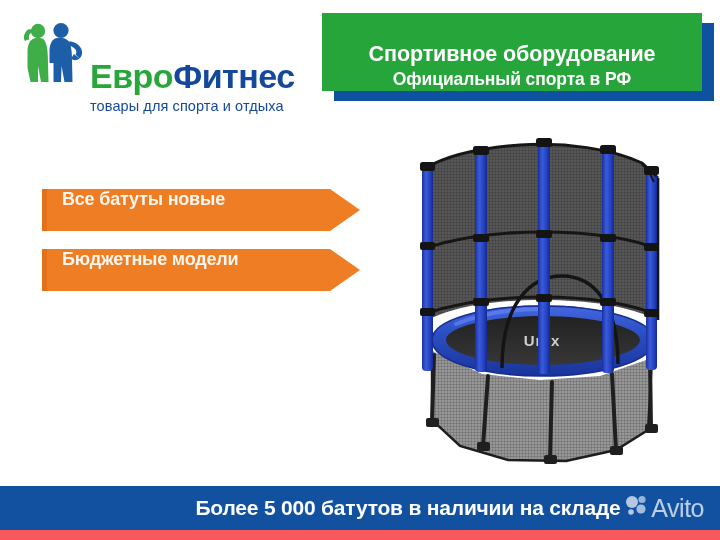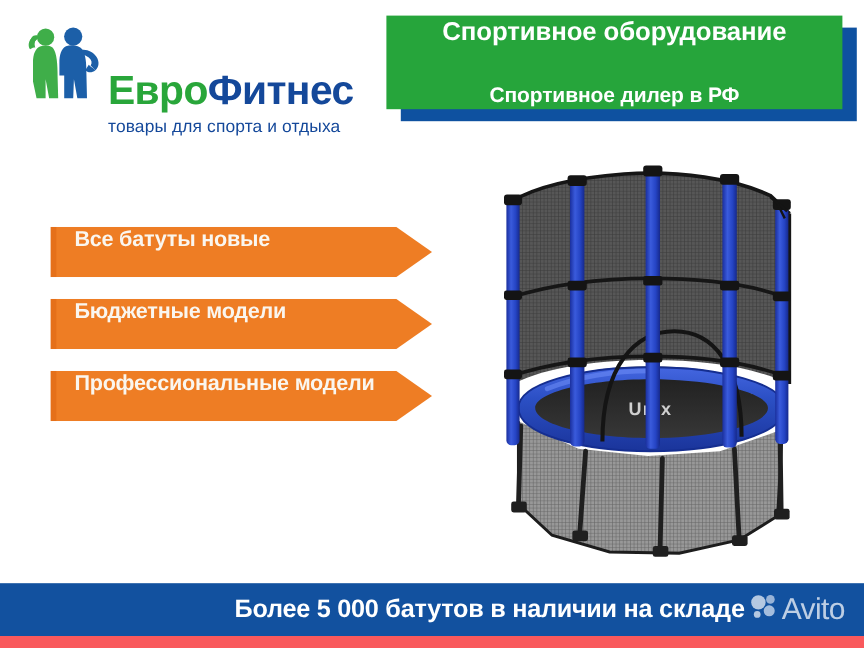--- a/index.html
+++ b/index.html
@@ -78,21 +78,21 @@
   #headline-green {
     position: absolute;
     left: 0;
     top: 0;
     width: 380px;
     height: 78px;
     background: #26A53B;
     display: flex;
     flex-direction: column;
     align-items: center;
-    justify-content: space-between;
+    justify-content: flex-end;
   }
   #headline-line1 {
     color: #ffffff;
     font-size: 21.5px;
     font-weight: bold;
     line-height: 27px;
     letter-spacing: -0.1px;
     white-space: nowrap;
   }
   #headline-line2 {
@@ -238,38 +238,35 @@
       </div>
       <div id="logo-tagline">товары для спорта и отдыха</div>
     </div>
 
   </div>
 
   <div id="headline-banner">
     <div id="headline-shadow"></div>
     <div id="headline-green">
       <div id="headline-line1">Спортивное оборудование</div>
-      <div id="headline-line2">Спортивное дилер в РФ</div>
+      <div id="headline-line2">Официальный спорта в РФ</div>
     </div>
   </div>
 
   <div id="features">
 
     <div class="feature-arrow">
       <span class="feature-label">Все батуты новые</span>
     </div>
 
 
     <div class="feature-arrow">
       <span class="feature-label">Бюджетные модели</span>
     </div>
 
-    <div class="feature-arrow">
-      <span class="feature-label">Профессиональные модели</span>
-    </div>
 
   </div>
 
   <div id="product-photo">
     <svg id="product-svg" width="330" height="370" viewBox="0 0 330 370" xmlns="http://www.w3.org/2000/svg">
       <defs>
         <pattern id="netmesh" width="3" height="3" patternUnits="userSpaceOnUse">
           <rect width="3" height="3" fill="#4a4a4a"></rect>
           <path d="M0 0 H3 M0 0 V3" stroke="#2b2b2b" stroke-width="0.9"></path>
         </pattern>

